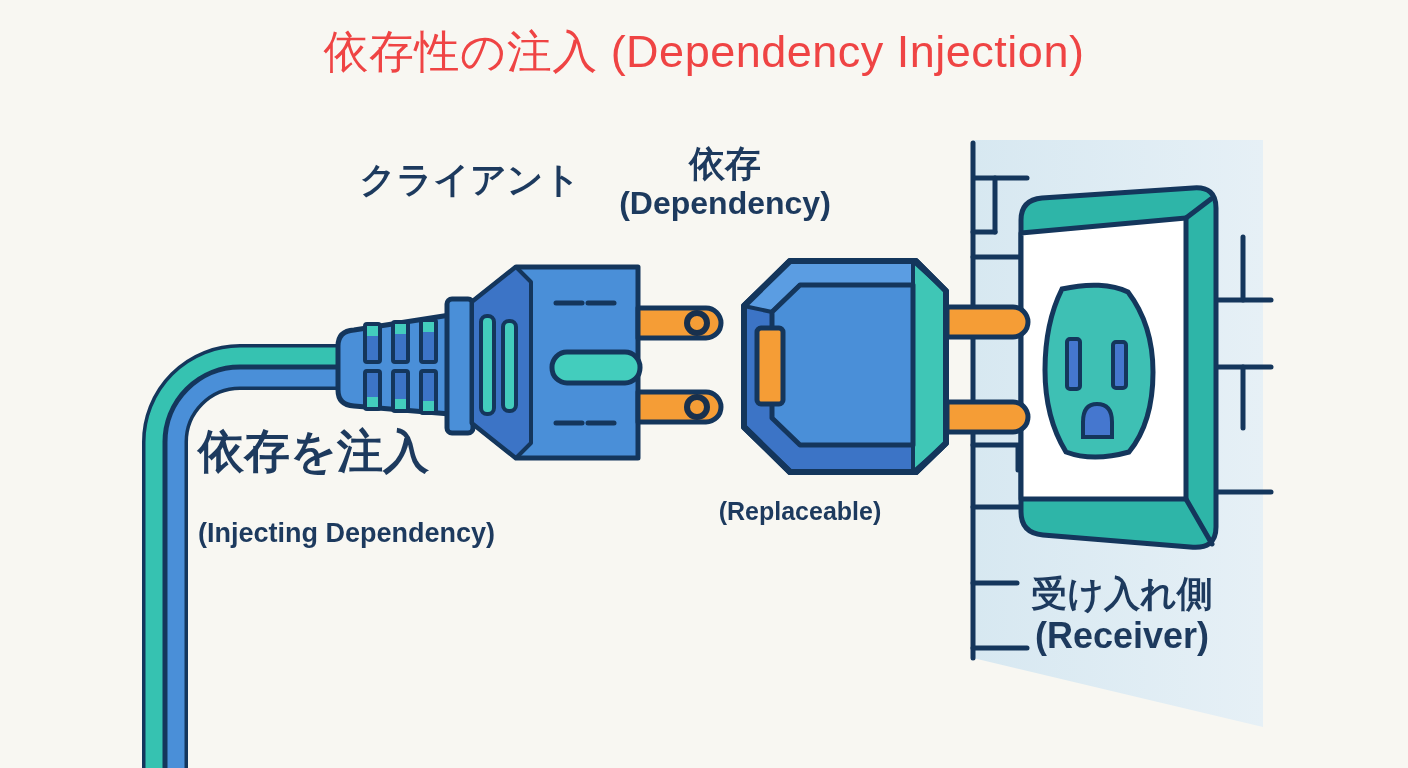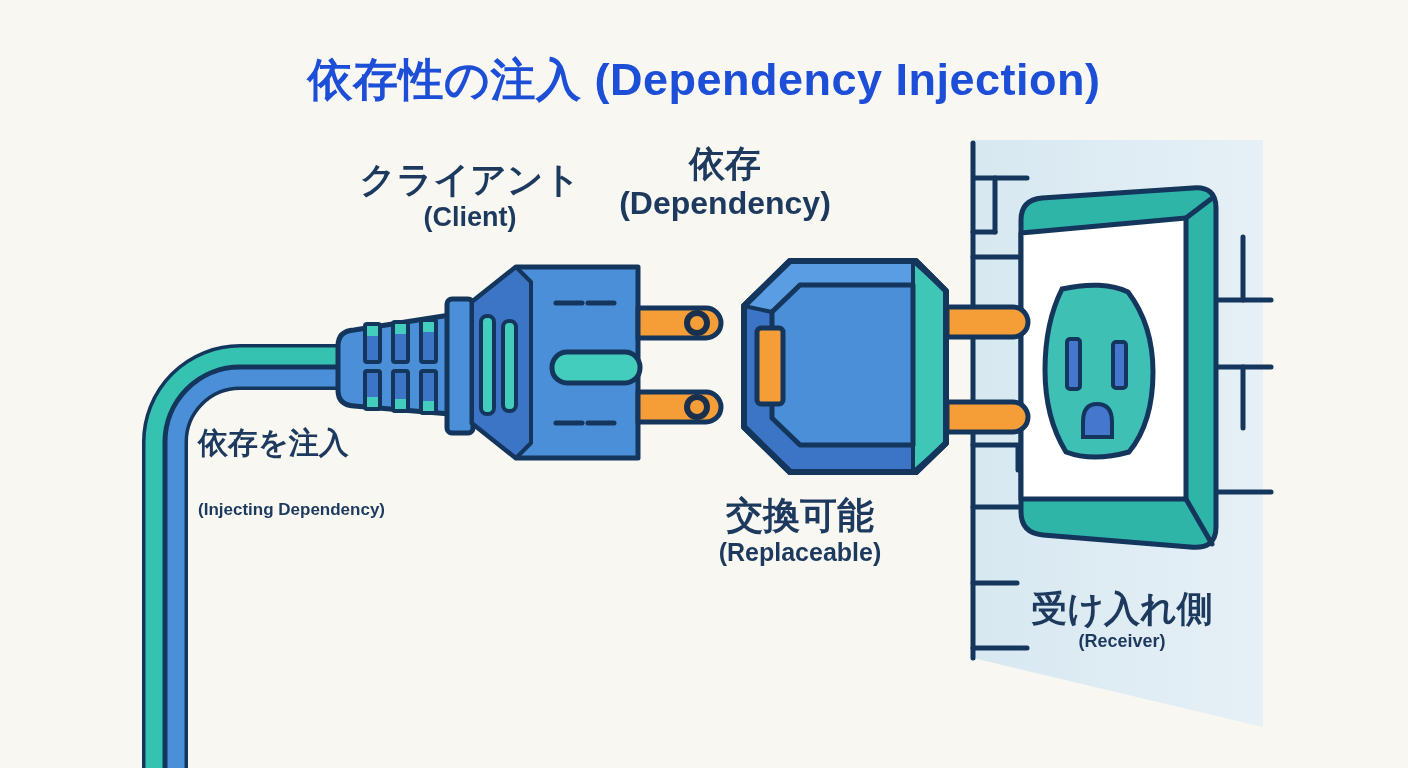--- a/index.html
+++ b/index.html
@@ -10,39 +10,39 @@
     font-family: "Liberation Sans", "DejaVu Sans", sans-serif;
   }
   .stage { position: relative; width: 1408px; height: 768px; }
   svg.diagram { position: absolute; left: 0; top: 0; }
 
   .label { position: absolute; color: #1d3a5e; text-align: center; line-height: 1.12; }
   .label .jp { font-weight: 700; display: block; font-family: Liberation Serif, serif; }
   .label .en { font-weight: 600; display: block; margin-top: 2px; }
 
   .title {
-    position: absolute; top: 50px; left: 0; width: 100%;
-    text-align: center; font-size: 45px; font-weight: 700;
-    color: #1d4ed8; letter-spacing: 0.5px;
+    position: absolute; top: 22px; left: 0; width: 100%;
+    text-align: center; font-size: 45px; font-weight: 400;
+    color: #ef4444; letter-spacing: 0.5px;
   }
   .lbl-client      { left: 320px; top: 160px; width: 300px; }
   .lbl-client .jp      { font-size: 36px; }
   .lbl-client .en      { font-size: 27px; }
   .lbl-dependency  { left: 575px; top: 144px; width: 300px; }
   .lbl-dependency .jp  { font-size: 36px; }
   .lbl-dependency .en  { font-size: 32px; }
   .lbl-injecting   { left: 198px; top: 426px; width: 360px; text-align: left; }
-  .lbl-injecting .jp   { font-size: 30px; }
-  .lbl-injecting .en   { font-size: 17px; margin-top: 40px; }
+  .lbl-injecting .jp   { font-size: 46px; }
+  .lbl-injecting .en   { font-size: 27px; margin-top: 40px; }
   .lbl-replaceable { left: 650px; top: 495px; width: 300px; }
   .lbl-replaceable .jp { font-size: 37px; }
   .lbl-replaceable .en { font-size: 25px; }
-  .lbl-receiver    { left: 972px; top: 589px; width: 300px; }
+  .lbl-receiver    { left: 972px; top: 574px; width: 300px; }
   .lbl-receiver .jp    { font-size: 36px; }
-  .lbl-receiver .en    { font-size: 18px; }
+  .lbl-receiver .en    { font-size: 36px; }
 </style>
 </head>
 <body>
 
 <div class="stage">
 
   <svg class="diagram" width="1408" height="768" viewBox="0 0 1408 768">
     <defs>
       <linearGradient id="wallGrad" x1="0" y1="0" x2="1" y2="0">
         <stop offset="0" stop-color="#d7e8f1"></stop>
@@ -163,35 +163,33 @@
       <path d="M 790,261 L 916,261 L 946,291 L 946,443 L 916,472 L 790,472 L 744,427 L 744,306 Z" fill="none" stroke="#14365c" stroke-width="6" stroke-linejoin="round"></path>
 
       <rect x="757" y="328" width="26" height="76" rx="4" fill="#f59d36" stroke="#14365c" stroke-width="5"></rect>
     </g>
   </svg>
 
   <div class="title">依存性の注入 (Dependency Injection)</div>
 
   <div class="label lbl-client">
     <span class="jp">クライアント</span>
-    <span class="en">(Client)</span>
   </div>
 
   <div class="label lbl-dependency">
     <span class="jp">依存</span>
     <span class="en">(Dependency)</span>
   </div>
 
   <div class="label lbl-injecting">
     <span class="jp">依存を注入</span>
     <span class="en">(Injecting Dependency)</span>
   </div>
 
   <div class="label lbl-replaceable">
-    <span class="jp">交換可能</span>
     <span class="en">(Replaceable)</span>
   </div>
 
   <div class="label lbl-receiver">
     <span class="jp">受け入れ側</span>
     <span class="en">(Receiver)</span>
   </div>
 
 </div>
 

